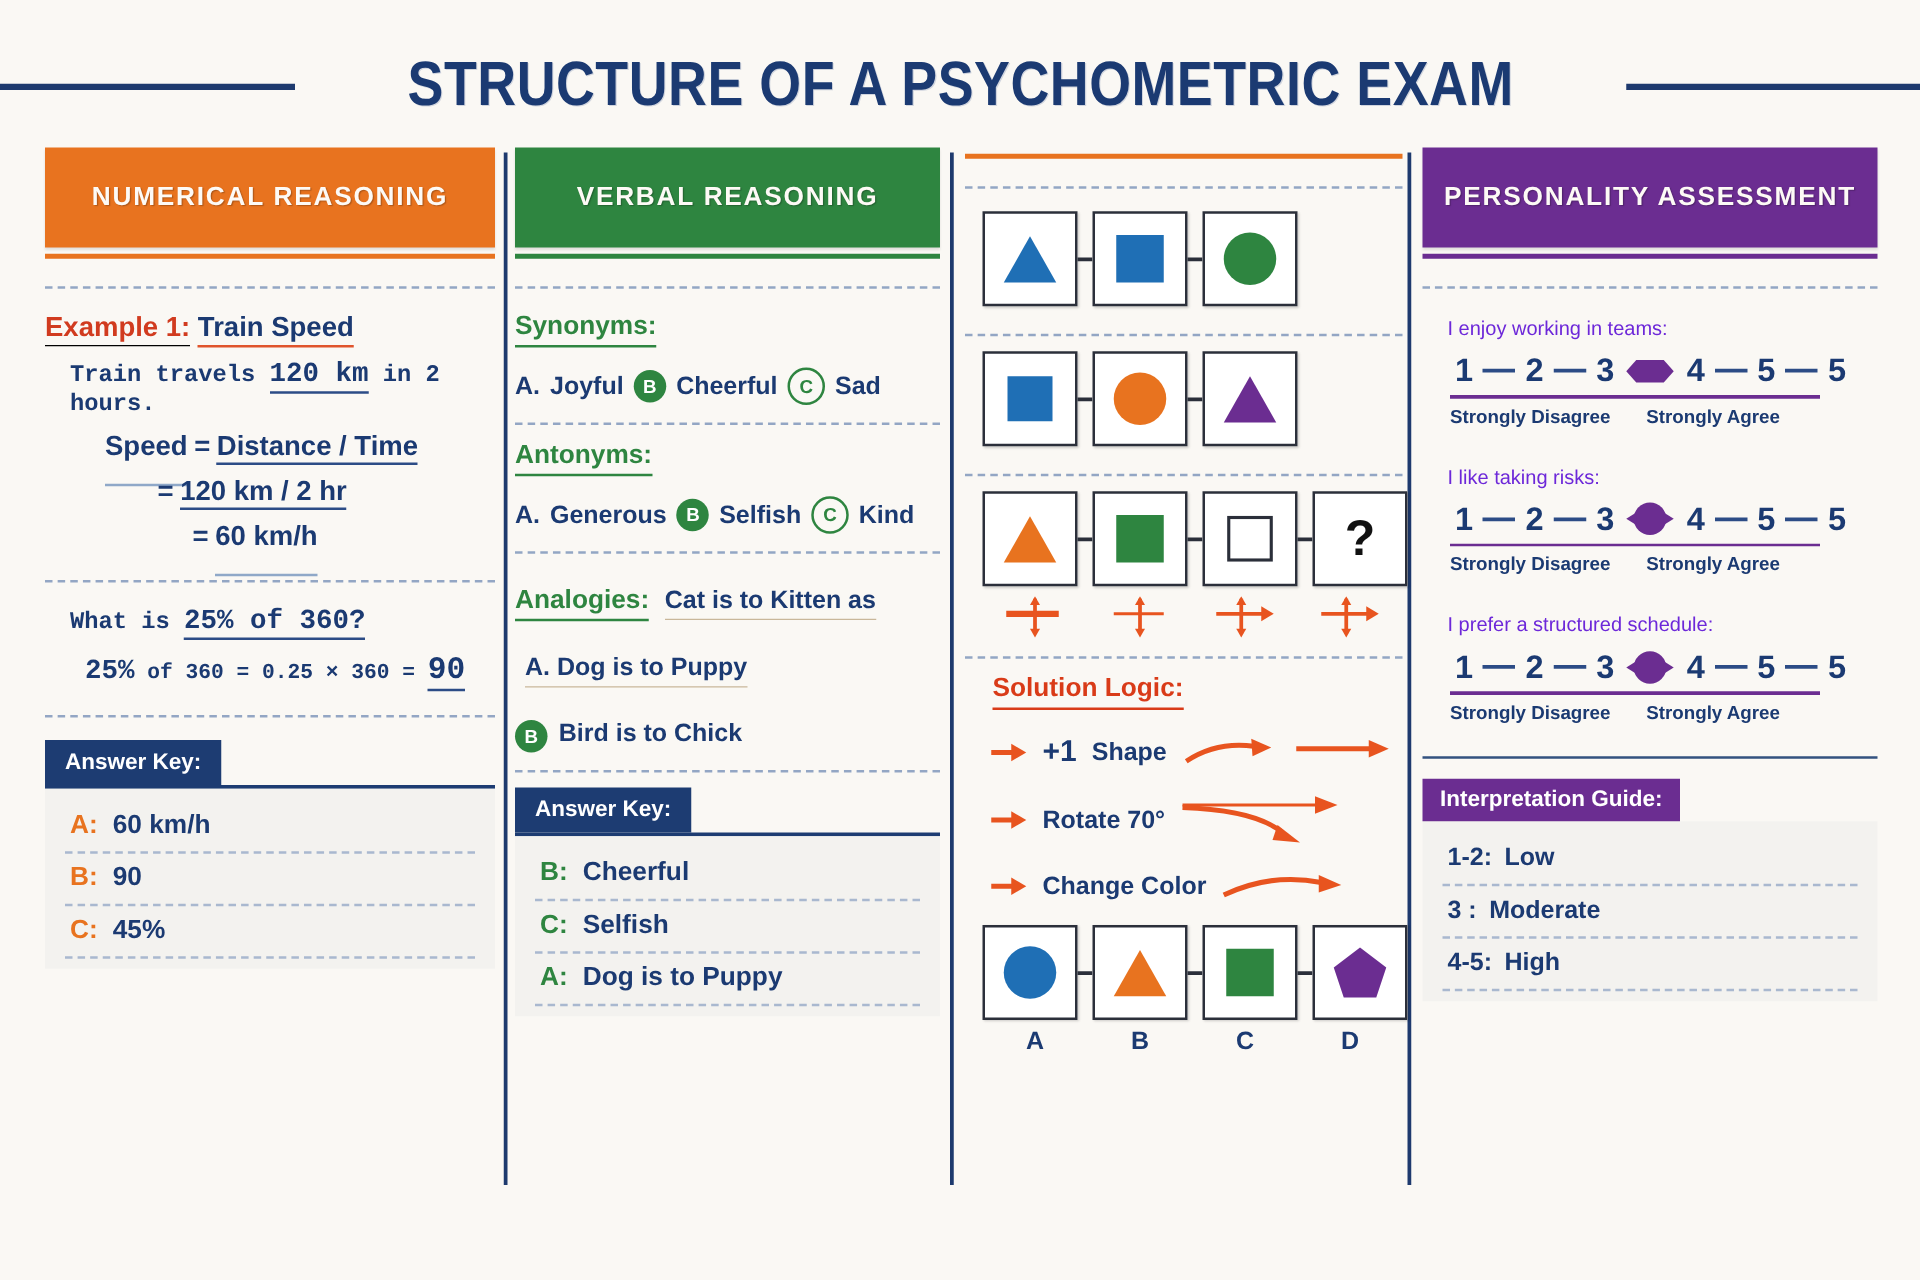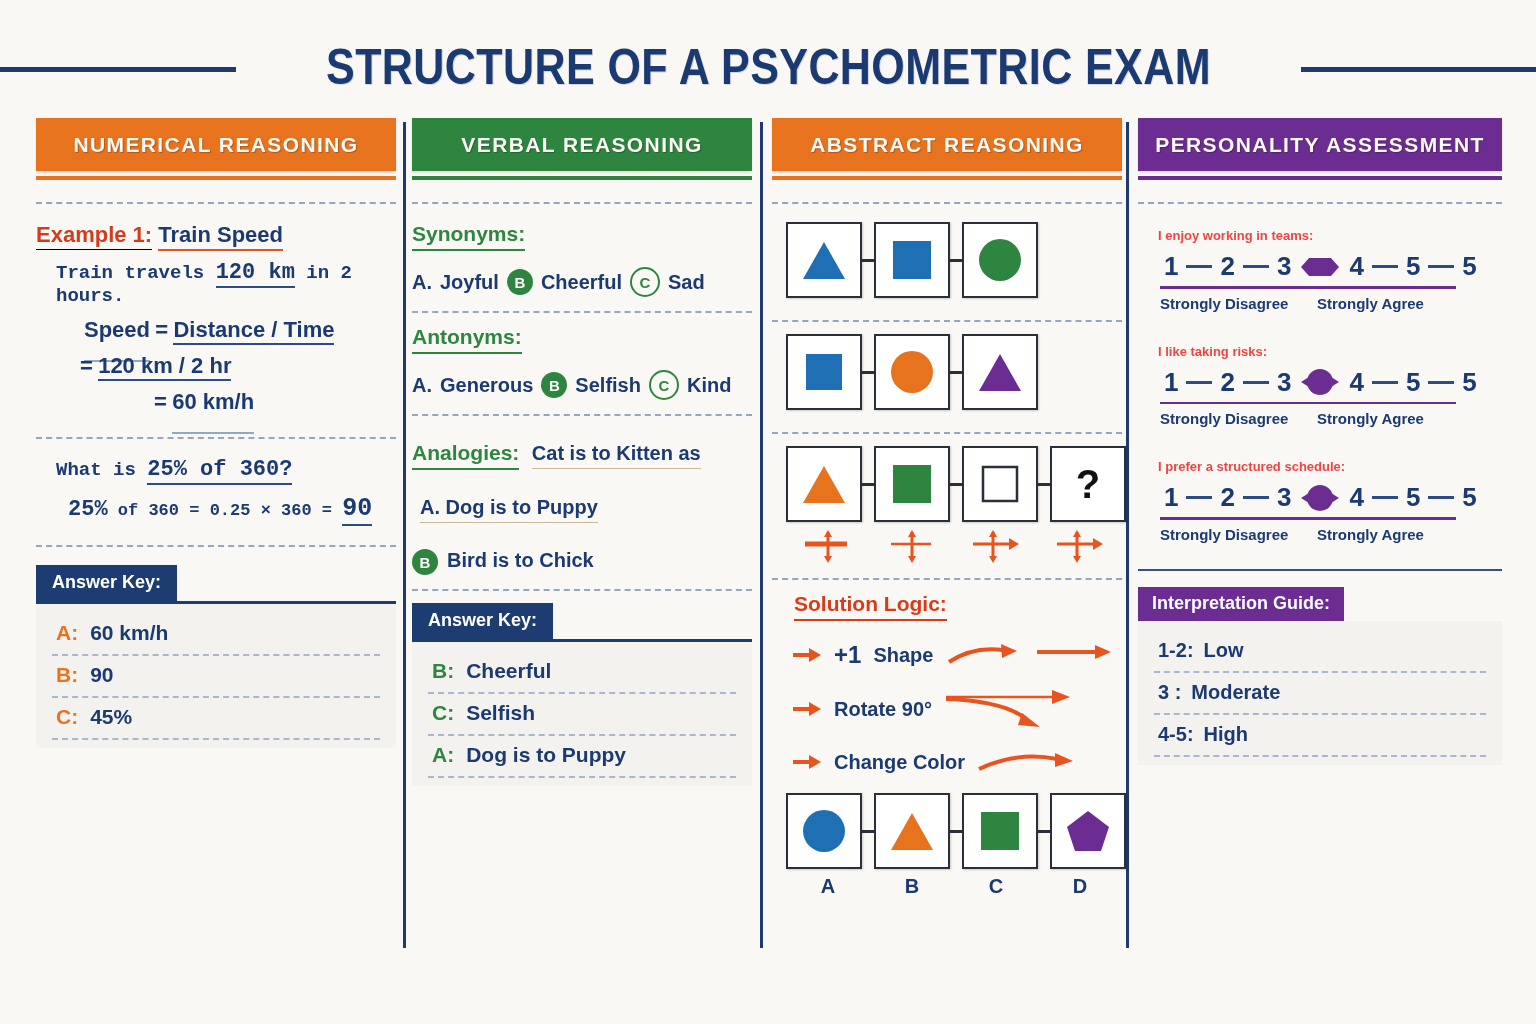--- a/index.html
+++ b/index.html
@@ -36,21 +36,21 @@
   .col3{ left:772px; width:350px; }
   .col4{ left:1138px;width:364px; }
 
   .divider{ position:absolute; top:4px; width:3px; height:826px; background:#1e3a6e; }
   .div1{ left:403px; }
   .div2{ left:760px; }
   .div3{ left:1126px;}
 
   
   .sec-head{
-    height:53px; display:flex; align-items:center; justify-content:center;
+    height:80px; display:flex; align-items:center; justify-content:center;
     color:#fdfaf6; font-weight:bold; font-size:21px; letter-spacing:1.4px;
     text-shadow:1px 1px 1px rgba(0,0,0,.25);
     box-shadow: 0 2px 2px rgba(0,0,0,.10);
   }
   .sec-accent{ height:4px; margin-top:5px; }
   .hdr-orange{ background:#e8731f; }
   .hdr-green { background:#2e8540; }
   .hdr-purple{ background:#6b2d91; }
   .acc-orange{ background:#e8731f; }
   .acc-green { background:#2e8540; }
@@ -119,21 +119,21 @@
   .sol-head{ color:#d93b18; font-size:21px; font-weight:bold;
              border-bottom:2.5px solid #d93b18; display:inline-block; padding-bottom:3px; }
   .sol-row{ display:flex; align-items:center; gap:12px; margin-top:20px;
             color:#1b3a72; font-size:20px; font-weight:bold; }
 
   .opt-row{ display:flex; align-items:center; margin-top:6px; }
   .opt-lbls{ display:flex; margin-top:6px; }
   .opt-lbl{ width:84px; text-align:center; color:#1b3a72; font-size:20px; font-weight:bold; }
 
   
-  .q-text{ color:#ef4444; font-size:13px; font-weight:700; margin:0 0 8px 20px; }
+  .q-text{ color:#6d28d9; font-size:16px; font-weight:400; margin:0 0 8px 20px; }
   .scale{ display:flex; align-items:center; gap:8px; margin-left:26px;
           color:#1b3a72; font-size:26px; font-weight:bold; }
   .dash{ width:26px; height:3px; background:#2c4c86; }
   .scale-rule{ height:2.5px; background:#6b2d91; margin:4px 0 6px 22px; width:296px; }
   .scale-lbls{ display:flex; margin-left:22px; width:300px; color:#1b3a72;
                font-size:15px; font-weight:bold; }
   .sl-left{ width:150px; }
   .sl-right{ width:150px; text-align:left; padding-left:14px;}
 
   .guide-sep{ height:2.5px; background:#33527f; margin:26px 0 16px; }
@@ -177,21 +177,21 @@
         <span class="u-navy big">120 km</span>
         <span>in 2 hours.</span>
       </div>
 
       <div class="eqline">
         <span class="u-light big">Speed</span>
         <span class="big">=</span>
         <span class="u-navy big">Distance / Time</span>
       </div>
 
-      <div class="eqline" style="margin-left:44px">
+      <div class="eqline" style="margin-left:90px">
         <span class="big">=</span>
         <span class="u-navy big">120 km  /  2 hr</span>
       </div>
 
       <div class="eqline" style="margin-left:118px">
         <span class="big">=</span>
         <span class="u-light big">60 km/h</span>
       </div>
 
       <div class="dashline"></div>
@@ -289,21 +289,20 @@
           </div>
           <div class="akey-row">
             <span class="k k-green">A:</span>
             <span>Dog is to Puppy</span>
           </div>
         </div>
       </div>
     </div>
 
     <div class="col col3">
-      <div class="sec-head hdr-orange">ABSTRACT REASONING</div>
       <div class="sec-accent acc-orange"></div>
 
       <div class="dashline"></div>
 
       
       <div class="shape-row" style="margin-left:14px;margin-top:10px">
         <div class="sbox">
           <svg width="46" height="42" viewBox="0 0 46 42">
               <polygon points="23,3 44,40 2,40" fill="#1f6fb5"></polygon>
             </svg>
@@ -426,21 +425,21 @@
           <line x1="92" y1="10" x2="152" y2="10" stroke="#e8541f" stroke-width="4"></line>
           <polygon points="166,10 150,3 150,17" fill="#e8541f"></polygon>
         </svg>
       </div>
 
       <div class="sol-row" style="margin-left:20px">
         <svg width="30" height="20" viewBox="0 0 30 20">
             <line x1="1" y1="10" x2="19" y2="10" stroke="#e8541f" stroke-width="4"></line>
             <polygon points="29,10 17,3 17,17" fill="#e8541f"></polygon>
           </svg>
-        <span>Rotate 90°</span>
+        <span>Rotate 70°</span>
         <svg width="140" height="40" viewBox="0 0 140 40">
           <line x1="2" y1="8" x2="110" y2="8" stroke="#e8541f" stroke-width="2.5"></line>
           <polygon points="126,8 108,1 108,15" fill="#e8541f"></polygon>
           <path d="M2 10 Q 60 12 82 30" stroke="#e8541f" stroke-width="4" fill="none"></path>
           <polygon points="96,38 78,24 74,36" fill="#e8541f"></polygon>
         </svg>
       </div>
 
       <div class="sol-row" style="margin-left:20px">
         <svg width="30" height="20" viewBox="0 0 30 20">

